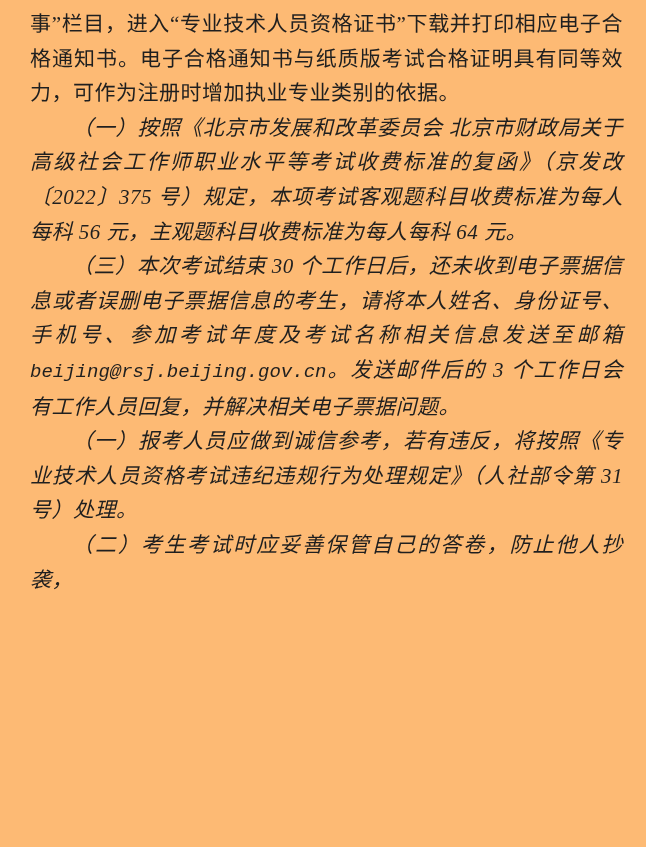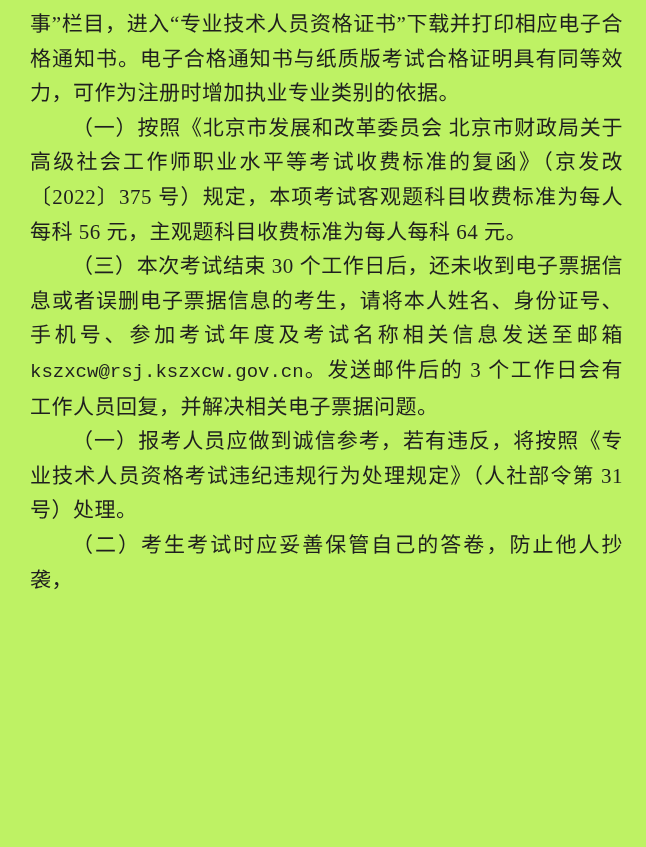--- a/index.html
+++ b/index.html
@@ -4,37 +4,38 @@
 <style>
   html, body {
     margin: 0;
     padding: 0;
     background: #ffffff;
   }
   .doc-page {
     position: relative;
     width: 646px;
     height: 847px;
-    background: #bef264;
+    background: #fdba74;
     overflow: hidden;
     box-sizing: border-box;
     padding: 7px 23px 0 30px;
     font-family: "Liberation Serif", "DejaVu Serif", serif;
     color: #1f1f1f;
   }
   .doc-page p {
     margin: 0;
     font-size: 21px;
     line-height: 34.6px;
     text-align: justify;
     text-justify: inter-character;
     letter-spacing: 0.5px;
   }
   .doc-page p.indent {
     text-indent: 2em;
+    font-style: italic;
   }
   .section-heading {
     margin: 7px 0 0 0;
     font-family: "Liberation Sans", "DejaVu Sans", sans-serif;
     font-weight: bold;
     font-size: 22px;
     line-height: 34.6px;
     text-indent: 2em;
     color: #151515;
   }
@@ -48,20 +49,20 @@
 <body>
 
 <div class="doc-page">
 
   <p class="no-indent">事”栏目，进入“专业技术人员资格证书”下载并打印相应电子合格通知书。电子合格通知书与纸质版考试合格证明具有同等效力，可作为注册时增加执业专业类别的依据。</p>
 
 
   <p class="indent">（一）按照《北京市发展和改革委员会 北京市财政局关于高级社会工作师职业水平等考试收费标准的复函》（京发改〔2022〕375 号）规定，本项考试客观题科目收费标准为每人每科 56 元，主观题科目收费标准为每人每科 64 元。</p>
 
 
-  <p class="indent"><span>（三）本次考试结束 30 个工作日后，还未收到电子票据信息或者误删电子票据信息的考生，请将本人姓名、身份证号、手机号、参加考试年度及考试名称相关信息发送至邮箱</span><span class="email">kszxcw@rsj.kszxcw.gov.cn</span><span>。发送邮件后的 3 个工作日会有工作人员回复，并解决相关电子票据问题。</span></p>
+  <p class="indent"><span>（三）本次考试结束 30 个工作日后，还未收到电子票据信息或者误删电子票据信息的考生，请将本人姓名、身份证号、手机号、参加考试年度及考试名称相关信息发送至邮箱</span><span class="email">beijing@rsj.beijing.gov.cn</span><span>。发送邮件后的 3 个工作日会有工作人员回复，并解决相关电子票据问题。</span></p>
 
 
   <p class="indent">（一）报考人员应做到诚信参考，若有违反，将按照《专业技术人员资格考试违纪违规行为处理规定》（人社部令第 31 号）处理。</p>
 
   <p class="indent">（二）考生考试时应妥善保管自己的答卷，防止他人抄袭，</p>
 
 </div>
 
 </body></html>

